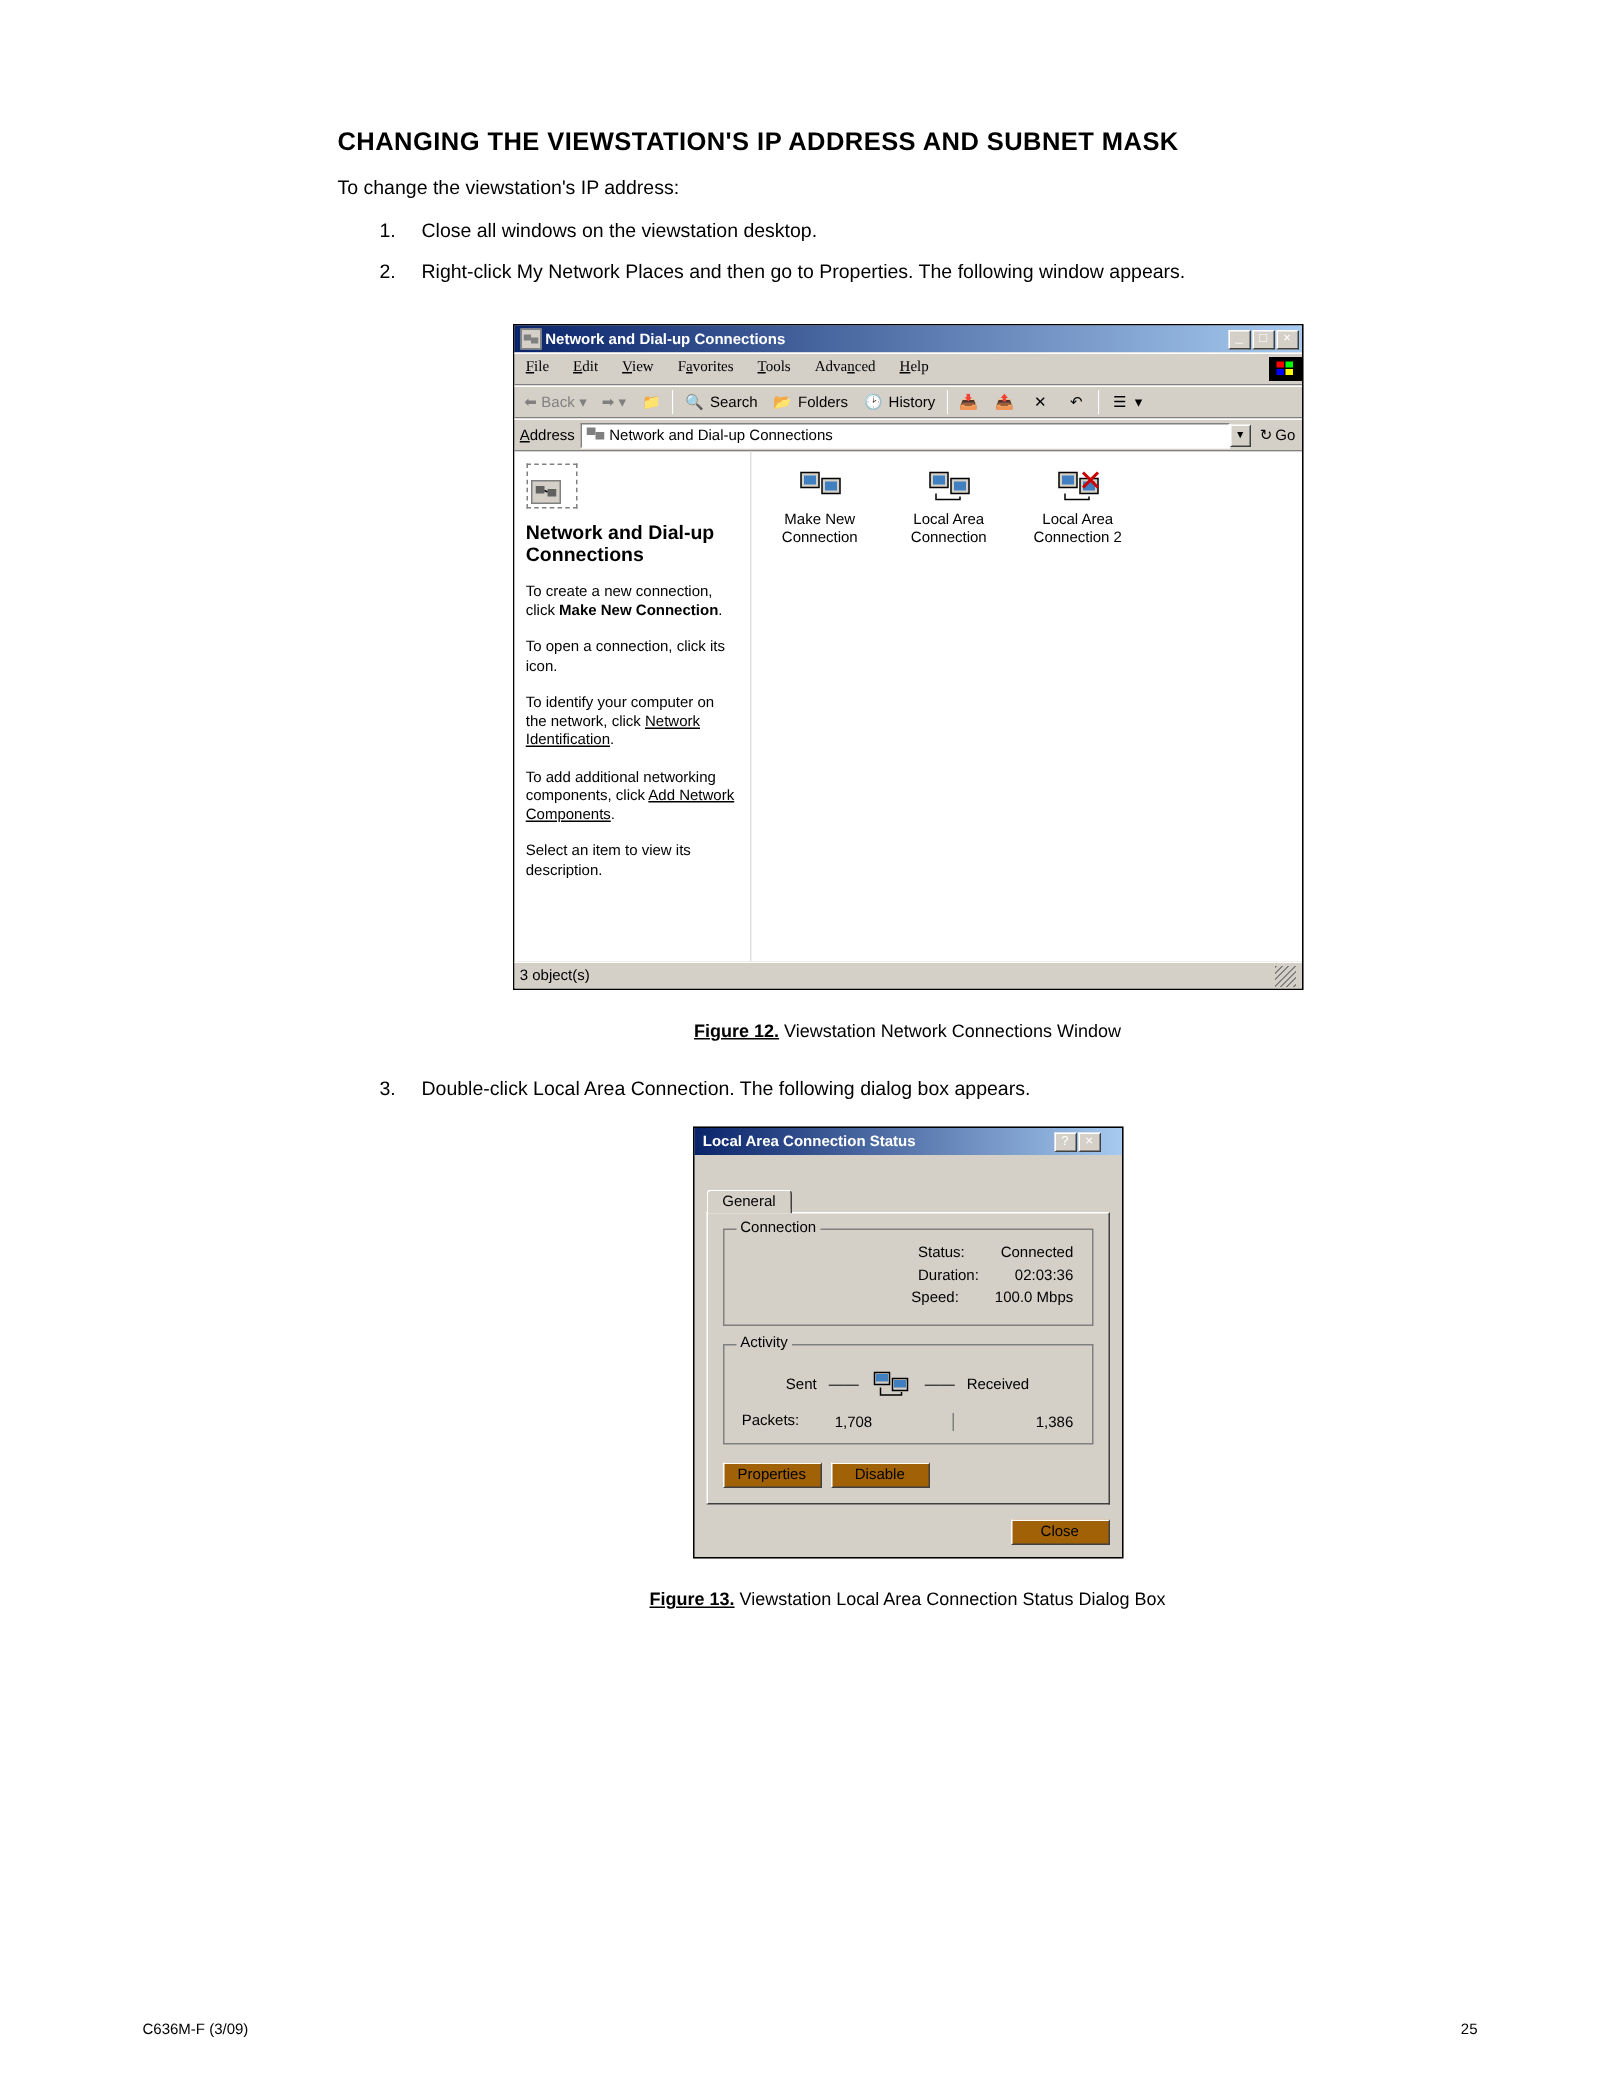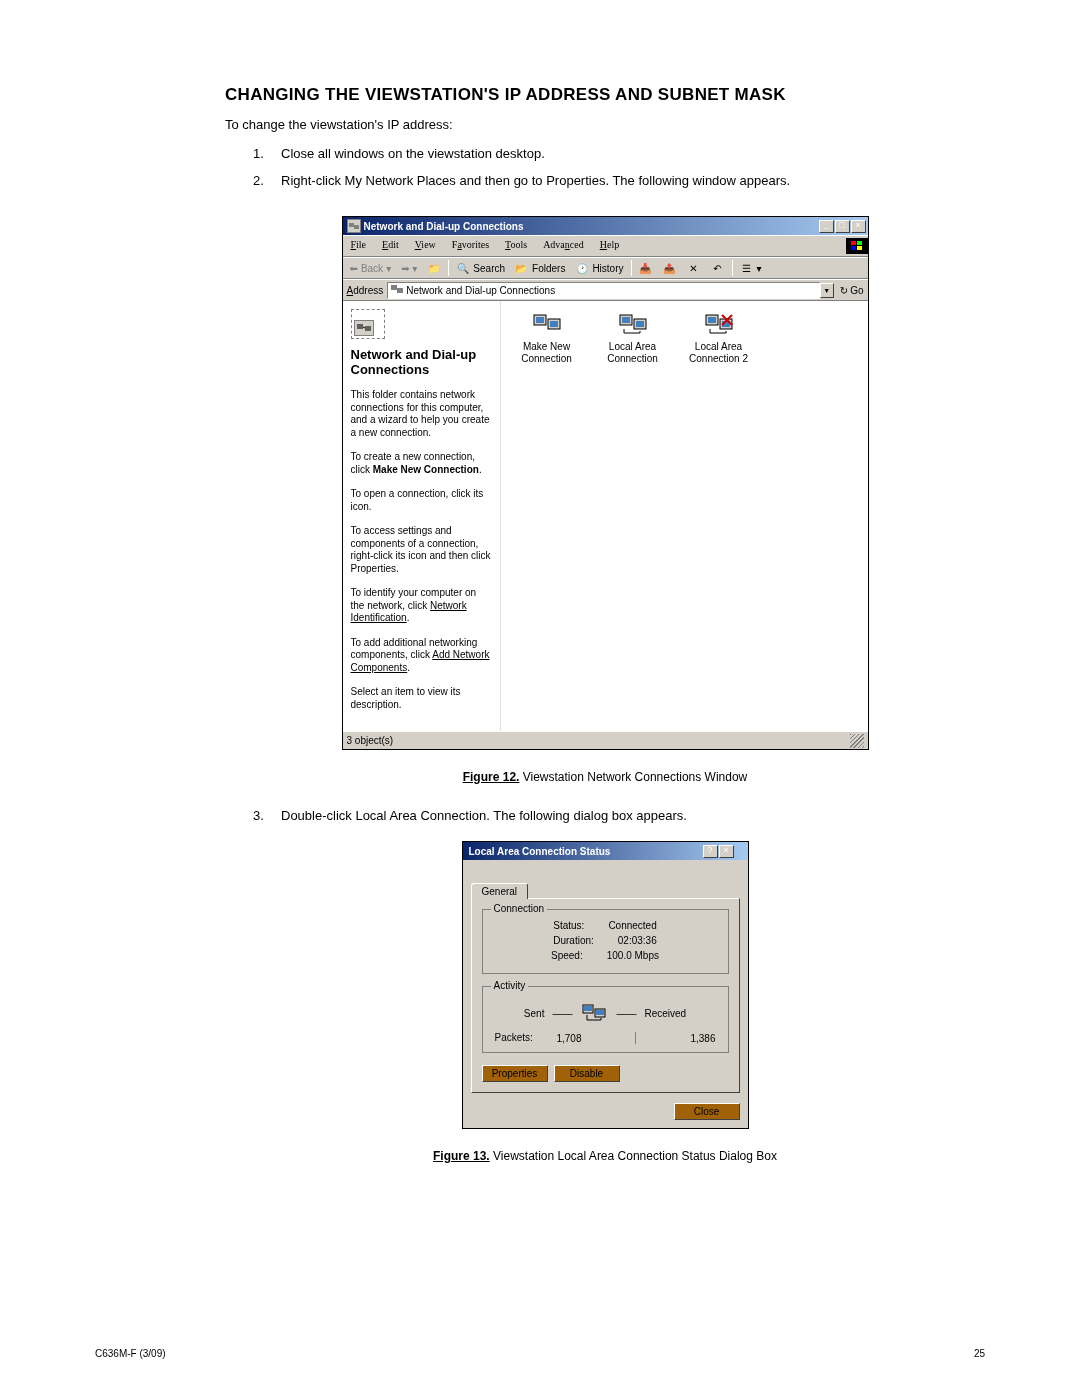--- a/index.html
+++ b/index.html
@@ -240,21 +240,21 @@
     border: 1px solid #808080;
     position: relative;
     padding: 10px 12px 8px;
     margin-bottom: 12px;
   }
   .sd-fieldset-label {
     position:absolute; top:-7px; left:8px;
     background:#d4d0c8; padding: 0 3px;
     font-size: 10px;
   }
-  .sd-row { display:flex; justify-content:center; margin-bottom: 4px; font-size: 10px; gap: 24px; }
+  .sd-row { display:flex; justify-content:flex-end; margin-bottom: 4px; font-size: 10px; gap: 24px; }
   .sd-activity-vis {
     display:flex; align-items:center; justify-content:center;
     gap: 8px; margin: 5px 0 8px;
     font-size: 10px;
   }
   .sd-activity-ic { width: 28px; height: 22px; display:flex; align-items:center; justify-content:center; }
   .sd-packets-row {
     display:flex; justify-content:space-between;
     font-size: 10px;
   }
@@ -391,24 +391,22 @@
       <div class="nc-left-icon">
         <div class="nc-left-icon-inner">
           <svg width="14" height="10" viewBox="0 0 14 10">
               <rect x="0" y="1" width="6" height="5" fill="#606060"></rect>
               <rect x="8" y="3" width="6" height="5" fill="#606060"></rect>
               <line x1="6" y1="4" x2="8" y2="5" stroke="#000"></line>
             </svg>
         </div>
       </div>
       <div class="nc-left-heading">Network and Dial-up Connections</div>
-      <p>This folder contains network connections for this computer, and a wizard to help you create a new connection.</p>
       <p><span>To create a new connection, click </span><span class="b">Make New Connection</span><span>.</span></p>
       <p>To open a connection, click its icon.</p>
-      <p>To access settings and components of a connection, right-click its icon and then click Properties.</p>
       <p><span>To identify your computer on the network, click </span><span class="u">Network Identification</span><span>.</span></p>
       <p><span>To add additional networking components, click </span><span class="u">Add Network Components</span><span>.</span></p>
       <p>Select an item to view its description.</p>
     </div>
     <div class="nc-right">
       <div class="nc-icon-col">
         <div class="big-ic">
           <svg class="conn-svg" viewBox="0 0 30 26">
               <rect x="2" y="4" width="12" height="10" fill="#d4d0c8" stroke="#000"></rect>
               <rect x="4" y="6" width="8" height="6" fill="#4080c0"></rect>

